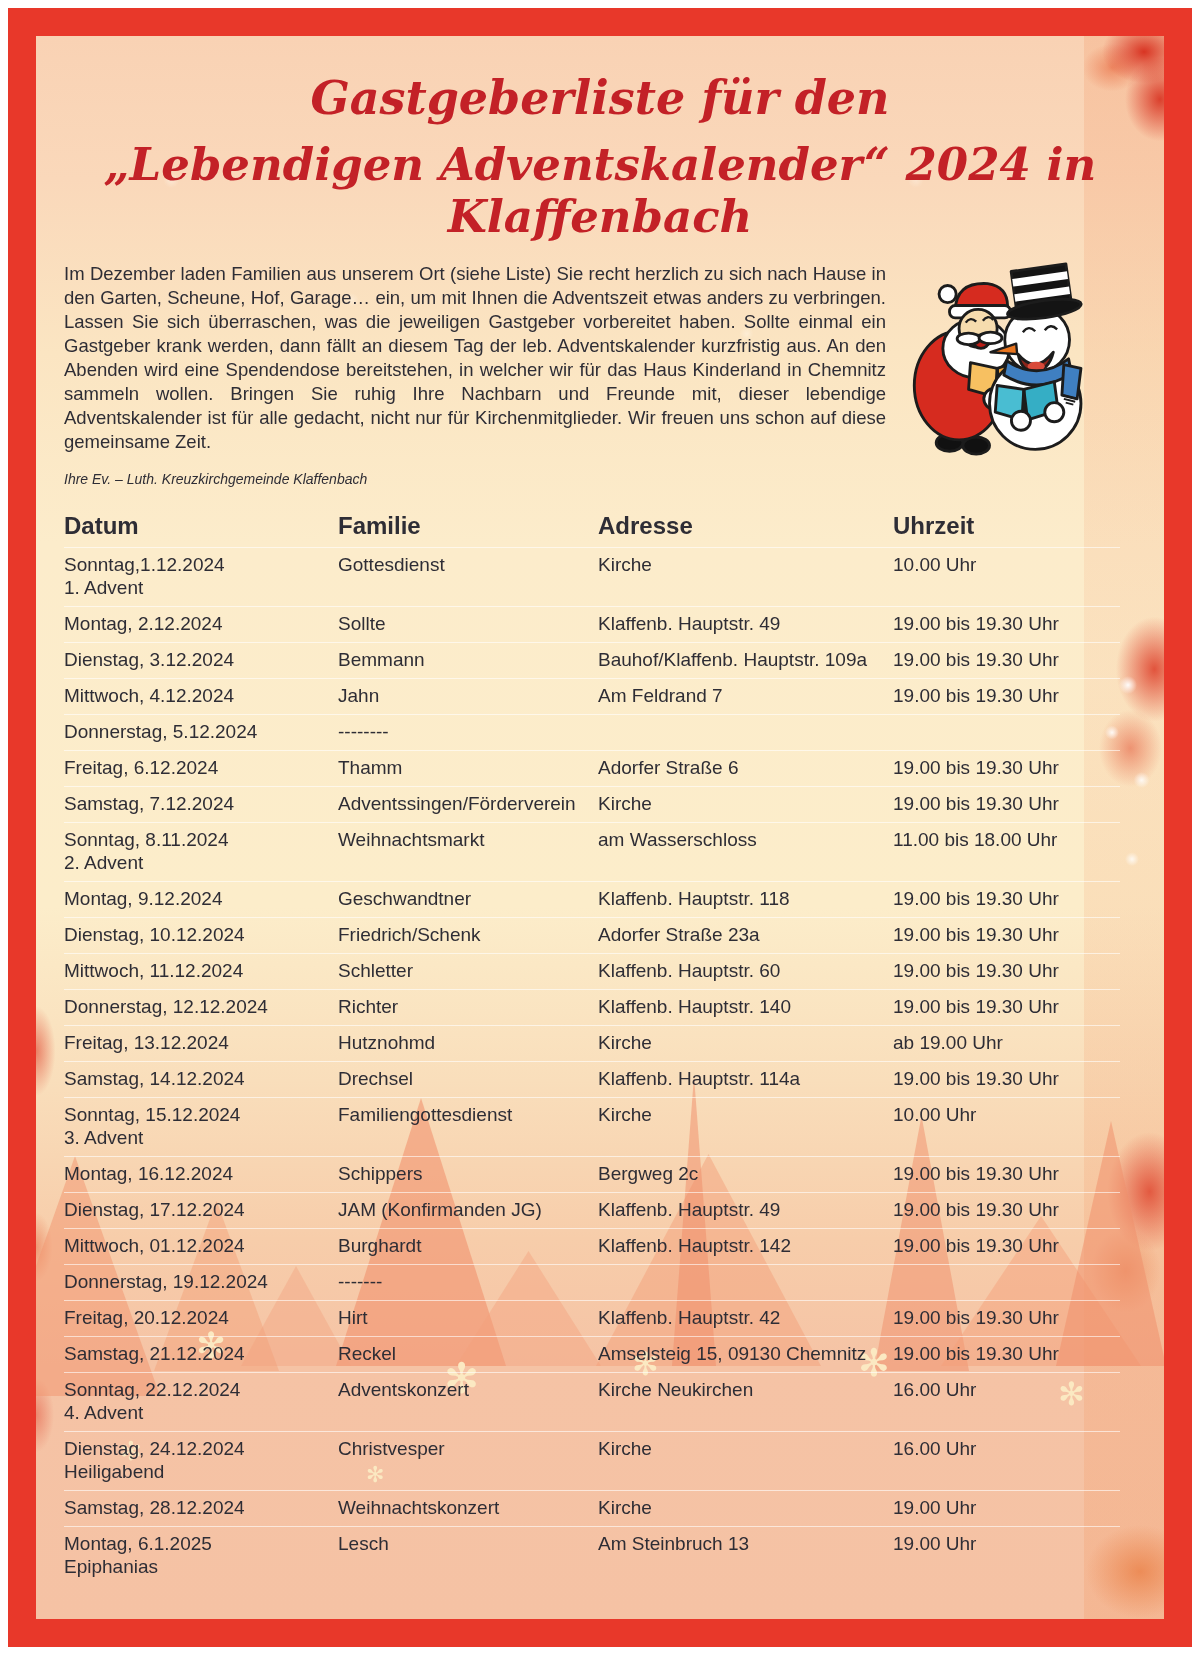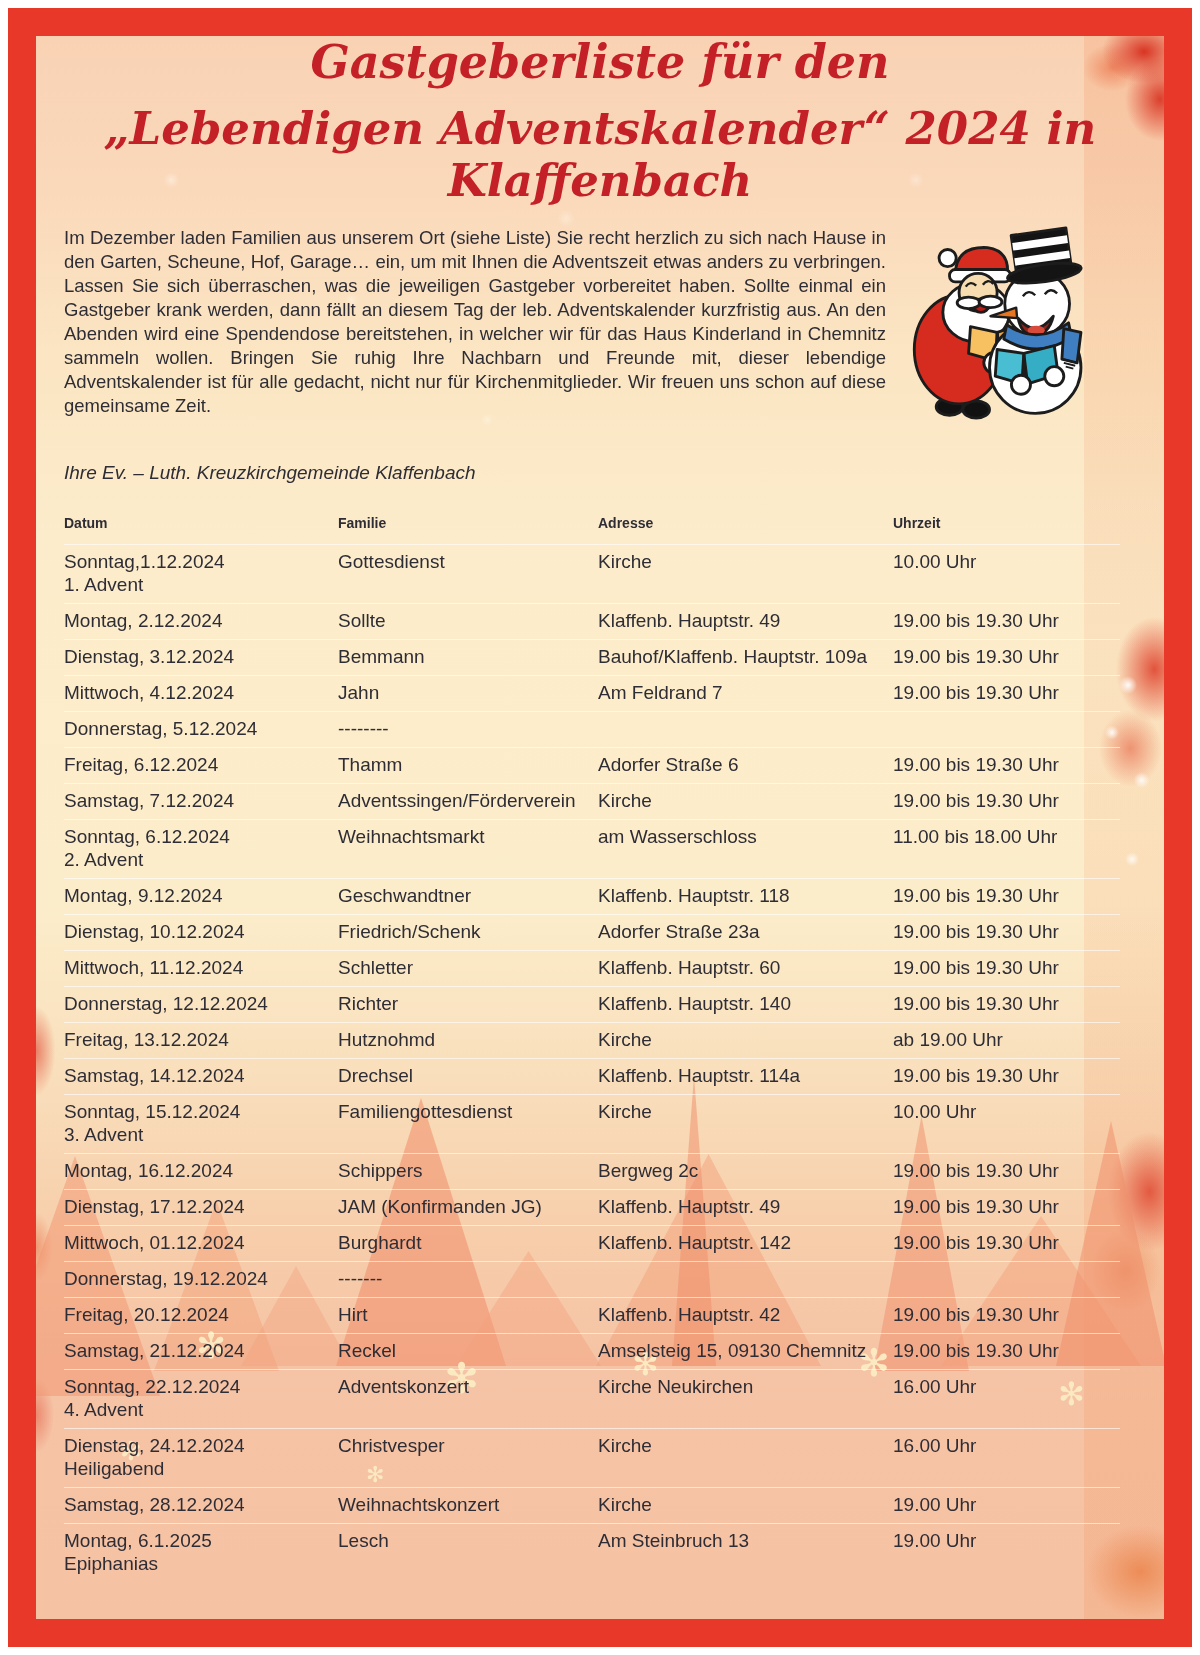--- a/index.html
+++ b/index.html
@@ -77,39 +77,39 @@
   .tree{position:absolute;clip-path:polygon(50% 0,100% 100%,0 100%);}
   
   .flake{position:absolute;color:#fbe9c2;z-index:0;line-height:1;}
   
   .title{
     position:relative;z-index:1;
     font-family:"DejaVu Serif", serif;
     font-style:italic;font-weight:bold;
     color:#c32127;text-align:center;margin:0;
   }
-  .l1{font-size:46px;line-height:1.15;}
+  .l1{margin-top:36px;font-size:46px;line-height:1.15;}
   .l2{margin-top:14px;font-size:45px;line-height:1.15;}
   .intro-row{position:relative;z-index:1;display:flex;margin:20px 64px 0 28px;}
   .intro{
     margin:0;width:822px;flex:0 0 822px;
     font-size:18.5px;line-height:24px;text-align:justify;
   }
   .illu{margin-left:auto;width:200px;height:200px;position:relative;top:-6px;}
   .signature{
-    position:relative;z-index:1;margin:36px 0 0 28px;
-    font-style:italic;font-size:19px;
+    position:relative;z-index:1;margin:9px 0 0 28px;
+    font-style:italic;font-size:14px;
   }
   
   .thead,.trow{
     position:relative;z-index:1;
     display:grid;grid-template-columns:274px 260px 295px 1fr;
     margin-left:28px;width:1056px;box-sizing:border-box;
   }
-  .thead{margin-top:24px;font-weight:700;font-size:14px;padding:4px 0 10px 0;}
+  .thead{margin-top:24px;font-weight:700;font-size:24px;padding:4px 0 10px 0;}
   .trow{font-size:19px;min-height:35px;align-items:start;padding:6px 0 7px 0;
         border-top:1px solid rgba(255,255,255,.6);}
   .cell{white-space:nowrap;line-height:22px;}
   .cell.date div + div{margin-top:1px;}
   .bold-date .date{font-weight:400;}
 </style>
 </head>
 <body>
 
 <div class="page">
@@ -261,21 +261,21 @@
         <div class="trow">
           <div class="cell date">
             <div>Samstag, 7.12.2024</div>
           </div>
           <div class="cell family">Adventssingen/Förderverein</div>
           <div class="cell address">Kirche</div>
           <div class="cell time">19.00 bis 19.30 Uhr</div>
         </div>
         <div class="trow bold-date">
           <div class="cell date">
-            <div>Sonntag, 6.12.2024</div>
+            <div>Sonntag, 8.11.2024</div>
             <div>2. Advent</div>
           </div>
           <div class="cell family">Weihnachtsmarkt</div>
           <div class="cell address">am Wasserschloss</div>
           <div class="cell time">11.00 bis 18.00 Uhr</div>
         </div>
         <div class="trow">
           <div class="cell date">
             <div>Montag, 9.12.2024</div>
           </div>

